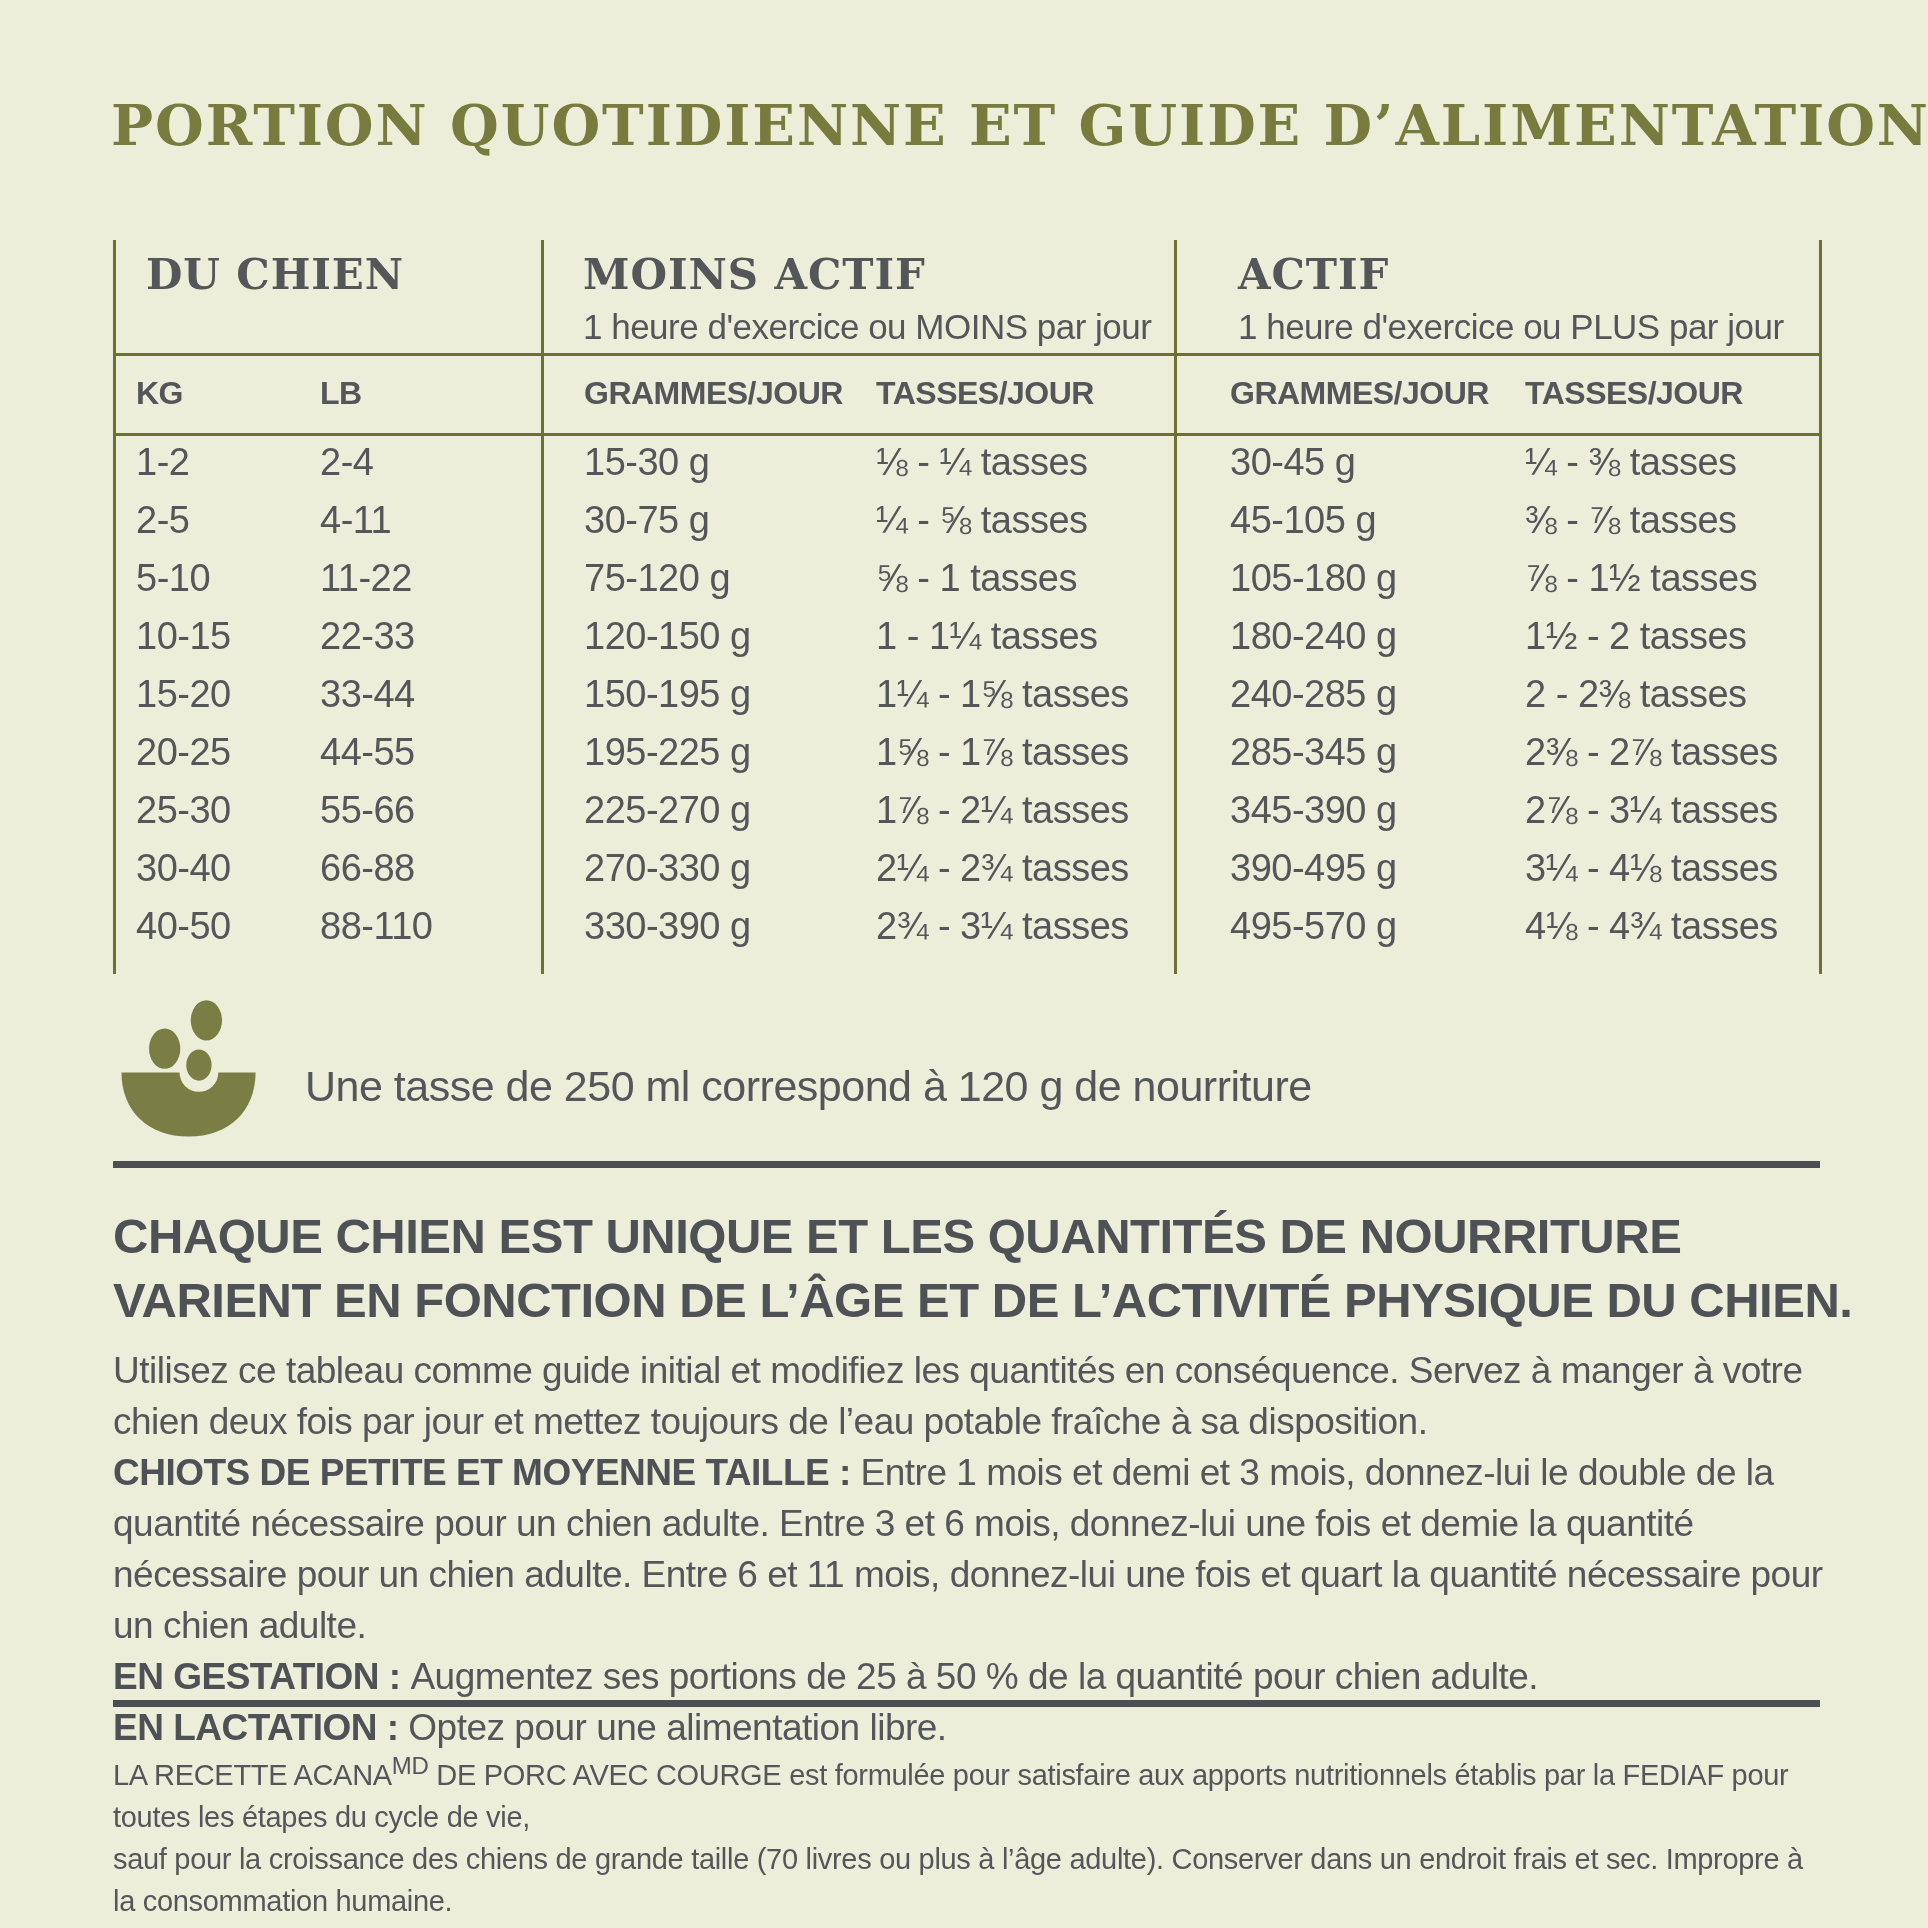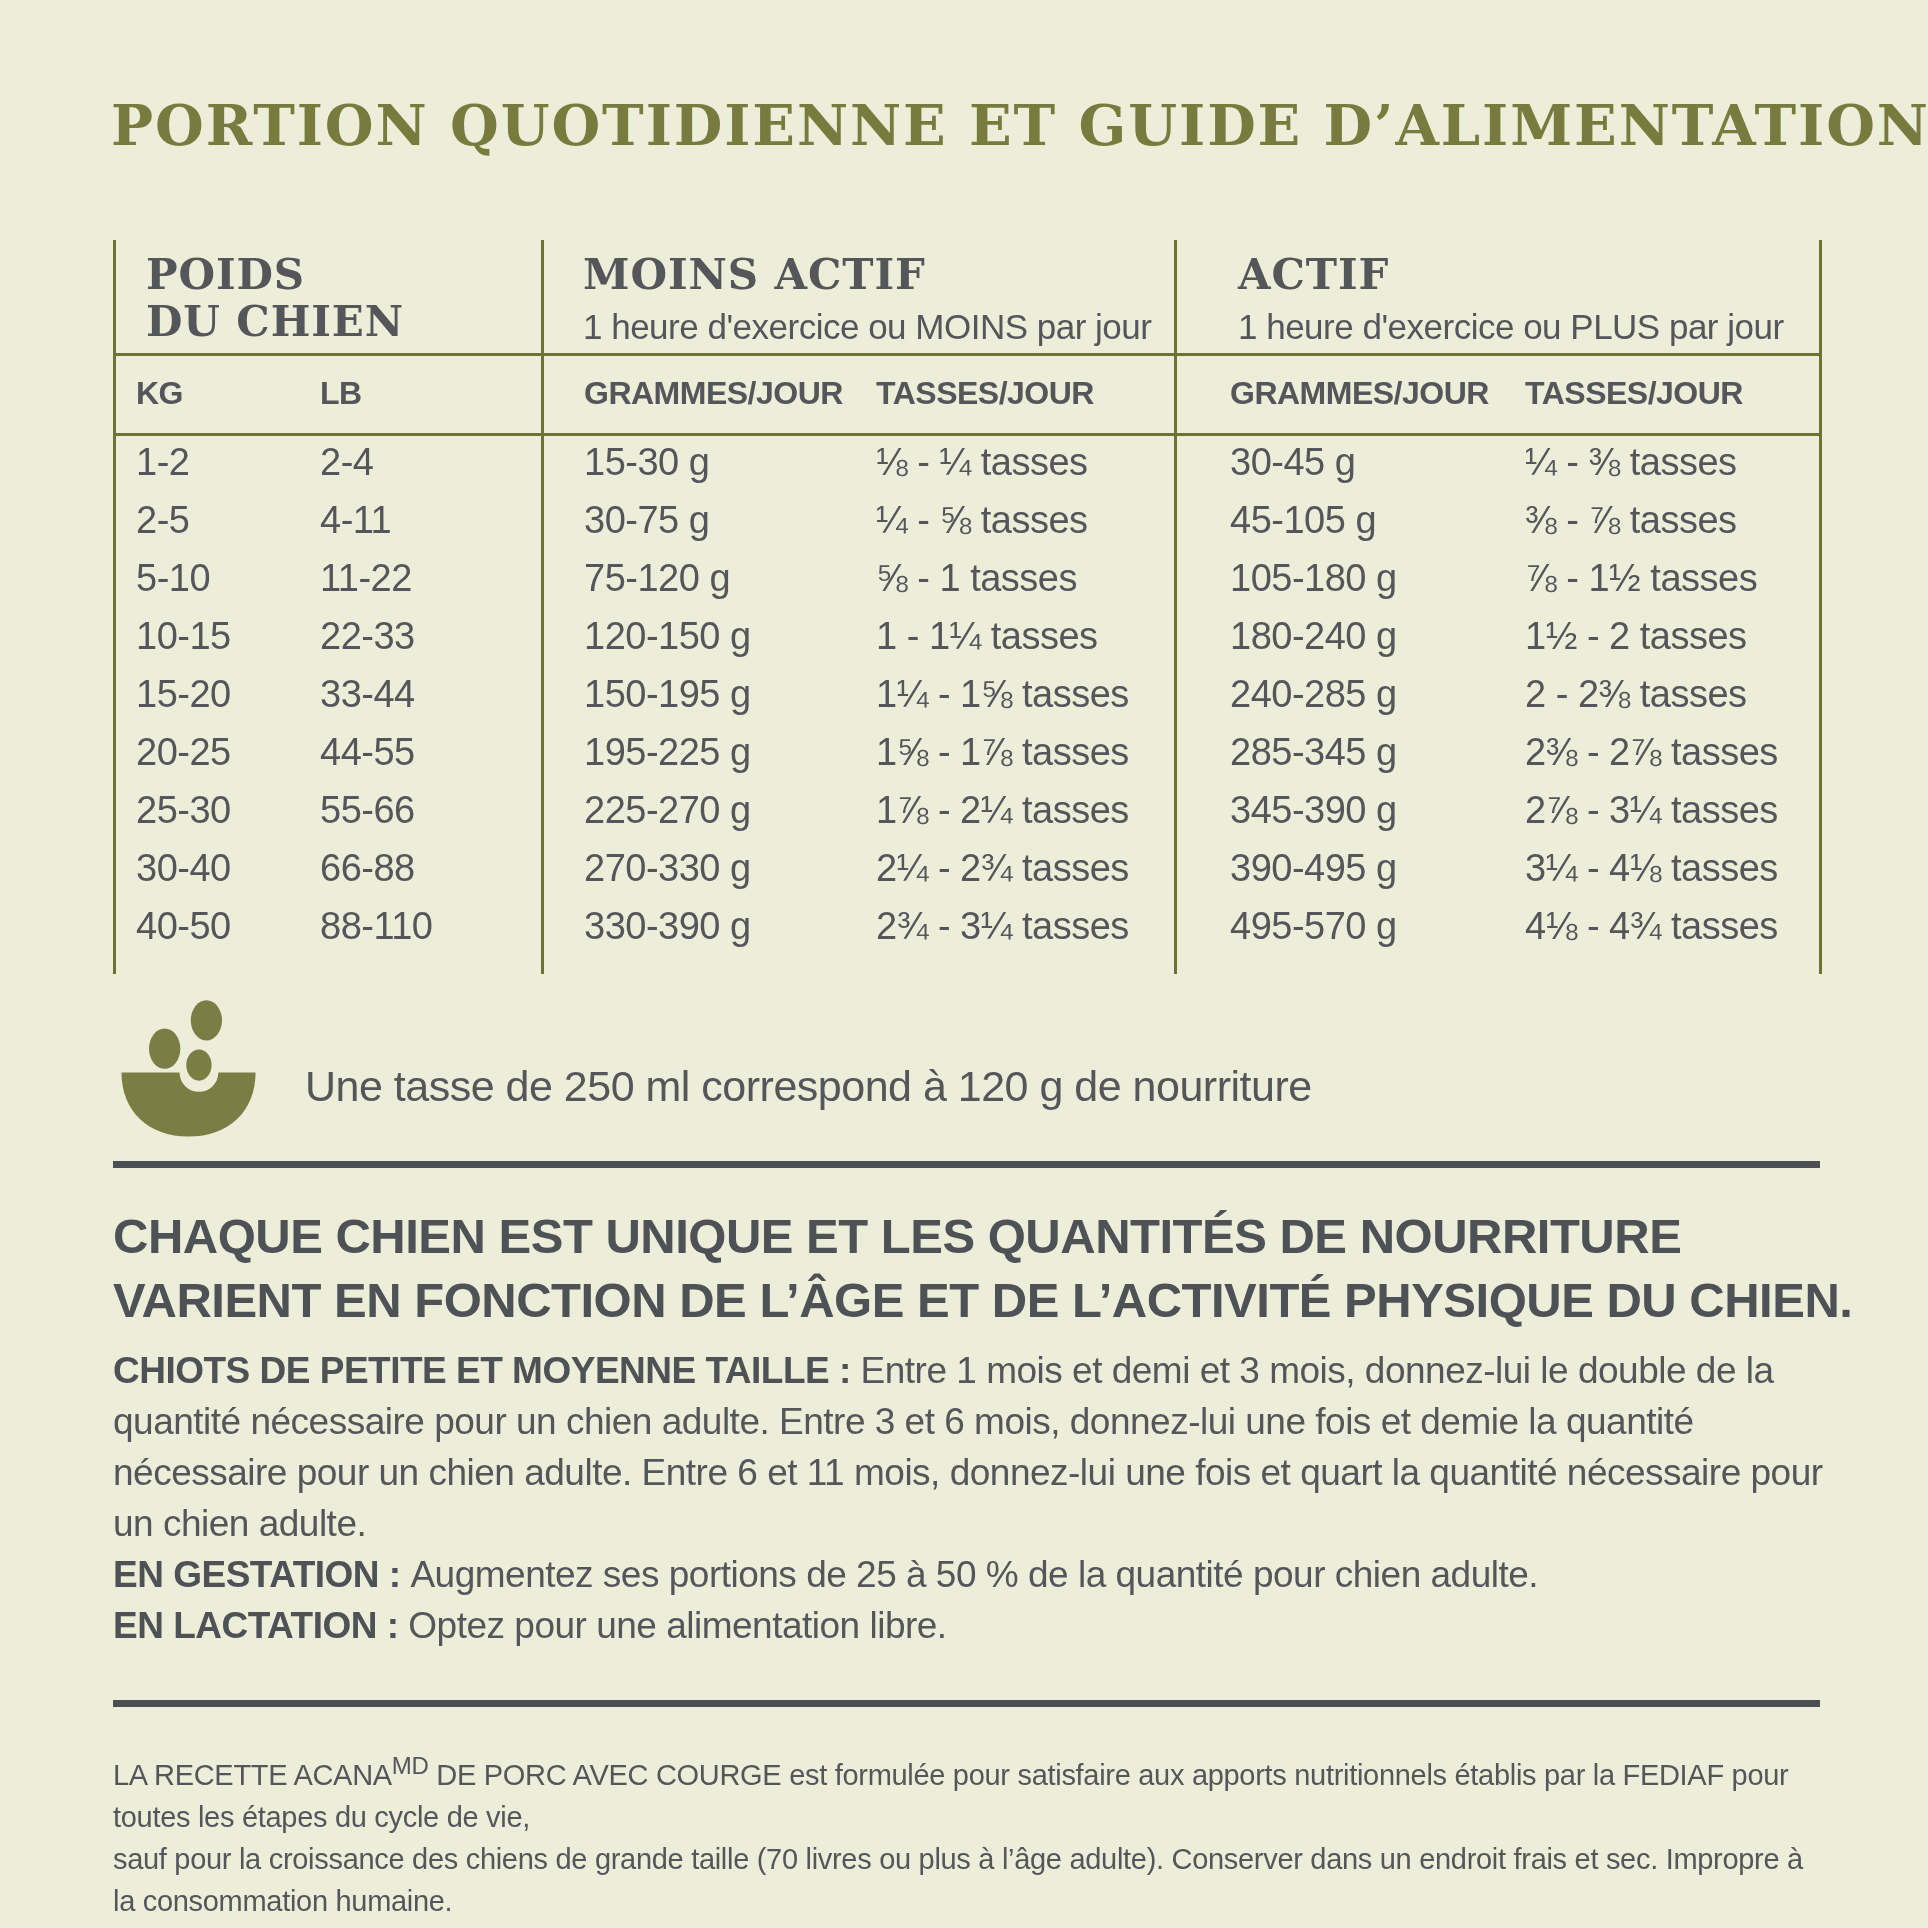--- a/index.html
+++ b/index.html
@@ -85,21 +85,20 @@
   <div class="vline v1"></div>
   <div class="vline v2"></div>
   <div class="vline v3"></div>
   <div class="vline v4"></div>
   <div class="hline h1"></div>
   <div class="hline h2"></div>
 
   <div class="ghead">
     <div class="gcell g1">
       <div class="gtitle">
-        <div>POIDS</div>
         <div>DU CHIEN</div>
       </div>
     </div>
     <div class="gcell g2">
       <div class="gtitle">MOINS ACTIF</div>
       <div class="gsub">1 heure d'exercice ou MOINS par jour</div>
     </div>
     <div class="gcell g3">
       <div class="gtitle">ACTIF</div>
       <div class="gsub">1 heure d'exercice ou PLUS par jour</div>
@@ -203,20 +202,21 @@
 </div>
 
 <div class="rule r1"></div>
 
 <div class="headline">
   <div>CHAQUE CHIEN EST UNIQUE ET LES QUANTITÉS DE NOURRITURE</div>
   <div>VARIENT EN FONCTION DE L’ÂGE ET DE L’ACTIVITÉ PHYSIQUE DU CHIEN.</div>
 </div>
 
 <div class="paras">
+  <div><span>Utilisez ce tableau comme guide initial et modifiez les quantités en conséquence. Servez à manger à votre chien deux fois par jour et mettez toujours de l’eau potable fraîche à sa disposition.</span></div>
   <div><b>CHIOTS DE PETITE ET MOYENNE TAILLE&nbsp;: </b><span>Entre 1 mois et demi et 3 mois, donnez-lui le double de la quantité nécessaire pour un chien adulte. Entre 3 et 6 mois, donnez-lui une fois et demie la quantité nécessaire pour un chien adulte. Entre 6 et 11 mois, donnez-lui une fois et quart la quantité nécessaire pour un chien adulte.</span></div>
   <div><b>EN GESTATION&nbsp;: </b><span>Augmentez ses portions de 25 à 50&nbsp;% de la quantité pour chien adulte.</span></div>
   <div><b>EN LACTATION&nbsp;: </b><span>Optez pour une alimentation libre.</span></div>
 </div>
 
 <div class="rule r2"></div>
 
 <div class="footer">
   <div><span>LA RECETTE ACANA</span><sup>MD</sup><span> DE PORC AVEC COURGE est formulée pour satisfaire aux apports nutritionnels établis par la FEDIAF pour toutes les étapes du cycle de vie,</span></div>
   <div>sauf pour la croissance des chiens de grande taille (70 livres ou plus à l’âge adulte). Conserver dans un endroit frais et sec. Impropre à la consommation humaine.</div>

